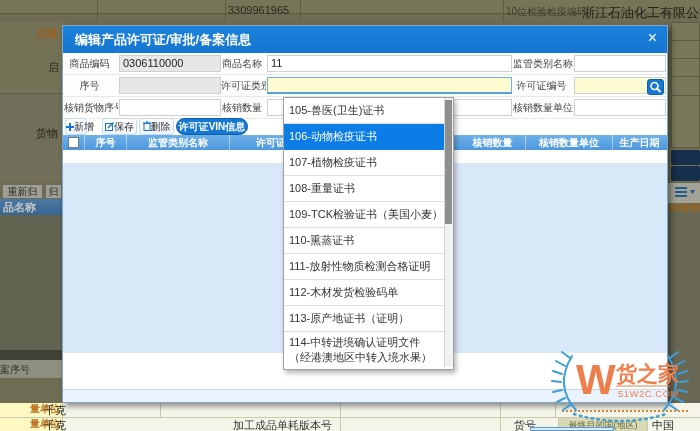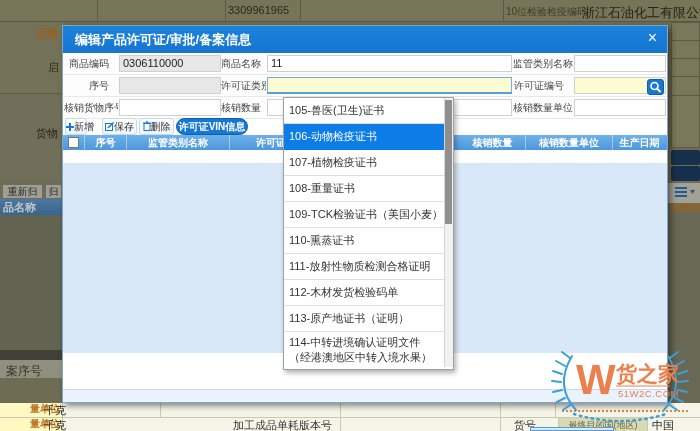--- a/index.html
+++ b/index.html
@@ -2,21 +2,21 @@
 <html><head>
 <meta charset="utf-8">
 <style>
   * { margin:0; padding:0; box-sizing:border-box; }
   body { font-family:"Liberation Sans","DejaVu Sans",sans-serif; }
   #screen { position:relative; width:700px; height:431px; overflow:hidden; background:#8b8967; }
   .abs { position:absolute; }
 
   
   #backdrop { position:absolute; left:0; top:0; width:700px; height:403px; background:#8b8967; z-index:1; }
-  .topbar { position:absolute; left:0; top:0; width:700px; height:22px; background:#97956f; border-bottom:1px solid #6e6c4e; }
+  .topbar { position:absolute; left:0; top:0; width:700px; height:14px; background:#97956f; border-bottom:1px solid #6e6c4e; }
   .vline { position:absolute; top:0; width:1px; height:22px; background:#75734f; }
   .bg-txt { position:absolute; white-space:nowrap; }
   .khaki-cell { background:#9b9973; border:1px solid #75734f; }
   .bg-btn { position:absolute; height:15px; background:#cbcbbe; border:1px solid #8a8a78; font-size:10px; color:#333; text-align:center; line-height:13px; overflow:hidden; }
   .bg-grid-head { position:absolute; background:linear-gradient(#5d9ad2,#417fb8); color:#fff; font-size:11px; font-weight:bold; line-height:16px; }
   #overlay { position:absolute; left:0; top:0; width:700px; height:403px; background:rgba(25,25,20,0.25); z-index:2; }
 
   
   #bottomstrip { position:absolute; left:0; top:403px; width:700px; height:28px; background:#f4f4e8; z-index:1; }
   .brow { position:absolute; left:0; width:700px; height:14px; }
@@ -25,21 +25,21 @@
   .bval { position:absolute; font-size:11px; color:#222; line-height:14px; white-space:nowrap; }
   .bline { position:absolute; top:0; width:1px; height:14px; background:#c9c9ac; }
 
   
   #modal { position:absolute; left:62px; top:25px; width:606px; height:378px; background:#fff; border:1px solid #7da7cc; box-shadow:3px 3px 6px rgba(0,0,0,0.45); z-index:10; }
   #titlebar { position:absolute; left:0; top:0; width:604px; height:35px; background:linear-gradient(#1b82dc,#1472cd); }
   #modal-title { position:absolute; left:12px; top:5px; font-size:13px; font-weight:bold; color:#fff; white-space:nowrap; }
   #modal-close { position:absolute; right:10px; top:2px; font-size:16px; color:#fff; cursor:pointer; line-height:20px; }
 
   .frow { position:absolute; left:0; width:604px; height:22px; background:#fdfdfd; border-bottom:1px solid #e8e8e8; }
-  .flabel { position:absolute; top:0; height:22px; line-height:22px; text-align:right; font-size:10px; color:#444; padding-right:9px; white-space:nowrap; overflow:hidden; }
+  .flabel { position:absolute; top:0; height:22px; line-height:22px; text-align:center; font-size:10px; color:#444; padding-right:3px; white-space:nowrap; overflow:hidden; }
   .ffield { position:absolute; top:2px; height:17px; line-height:15px; border:1px solid #d0d0d0; background:#fff; font-size:11px; color:#222; padding:0 3px; white-space:nowrap; overflow:hidden; }
   .la { left:1px;  width:54px; }  .fa { left:56px;  width:102px; }
   .lb { left:158px; width:45px; } .fb { left:204px; width:245px; }
   .lc { left:450px; width:60px; } .fc { left:511px; width:92px; }
   .gray   { background:#e7e7e7; }
   .yellow { background:#fcfbd2; }
   .focused{ background:#fcfbd2; border:1px solid #6fb0e2; border-bottom:2px solid #54a0de; }
   #search-btn { position:absolute; left:584px; top:53px; width:17px; height:16px; background:#1678d3; border:1px solid #0f5ea8; border-radius:3px; cursor:pointer; }
 
   #toolbar { position:absolute; left:0; top:92px; width:604px; height:17px; }
@@ -88,21 +88,21 @@
     <div class="abs" style="left:0;top:94px;width:62px;height:86px;background:#8f8d70"></div>
     <div class="abs" style="left:0;top:214px;width:62px;height:136px;background:#7d7c66"></div>
     <div class="abs" style="left:0;top:350px;width:62px;height:10px;background:#4e4e42"></div>
     <div class="abs" style="left:0;top:360px;width:62px;height:18px;background:#b9b8a4"></div>
     <div class="bg-txt" style="left:36px;top:26px;font-size:11px;font-weight:bold;color:#c07a28">运输</div>
     <div class="bg-txt" style="left:48px;top:60px;font-size:11px;color:#2b2b1e">启</div>
     <div class="bg-txt" style="left:36px;top:126px;font-size:11px;color:#2b2b1e">货物</div>
     <div class="bg-btn" style="left:2px;top:184px;width:41px">重新归类</div>
     <div class="bg-btn" style="left:45px;top:184px;width:17px">归类</div>
     <div class="bg-grid-head" style="left:0;top:199px;width:62px;height:16px;padding-left:3px">品名称</div>
-    <div class="bg-txt" style="left:6px;top:363px;font-size:12px;color:#3c3c2e">案序号</div>
+    <div class="bg-txt" style="left:0;top:363px;font-size:10px;color:#3c3c2e">案序号</div>
 
     <div class="khaki-cell abs" style="left:671px;top:22px;width:29px;height:126px"></div>
     <div class="abs" style="left:671px;top:40px;width:29px;height:1px;background:#75734f"></div>
     <div class="abs" style="left:671px;top:58px;width:29px;height:1px;background:#75734f"></div>
     <div class="abs" style="left:671px;top:76px;width:29px;height:1px;background:#75734f"></div>
     <div class="abs" style="left:671px;top:95px;width:29px;height:1px;background:#75734f"></div>
     <div class="abs" style="left:671px;top:150px;width:29px;height:15px;background:#16375f;border-radius:2px"></div>
     <div class="abs" style="left:671px;top:166px;width:29px;height:15px;background:#16375f;border-radius:2px"></div>
     <div class="abs" style="left:668px;top:183px;width:32px;height:20px;background:#cfcfc2"></div>
     <div class="abs" style="left:674px;top:185px;width:24px;height:15px;cursor:pointer">

